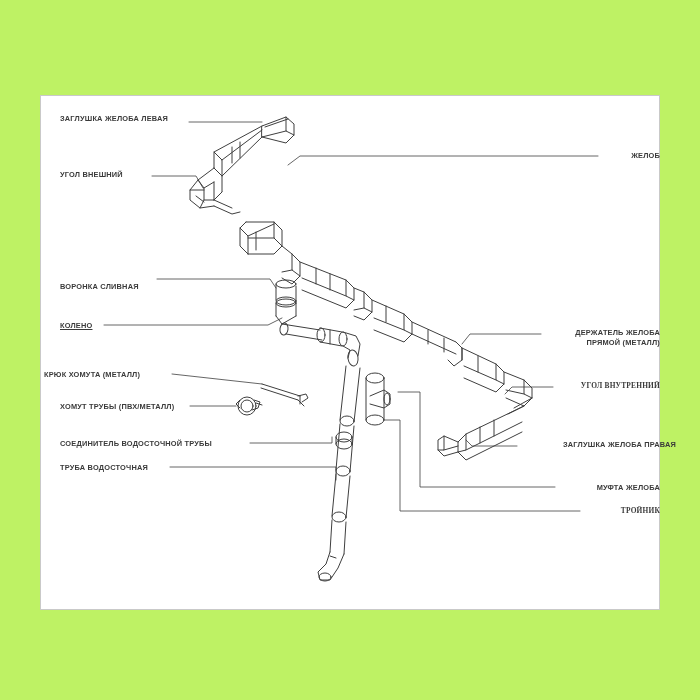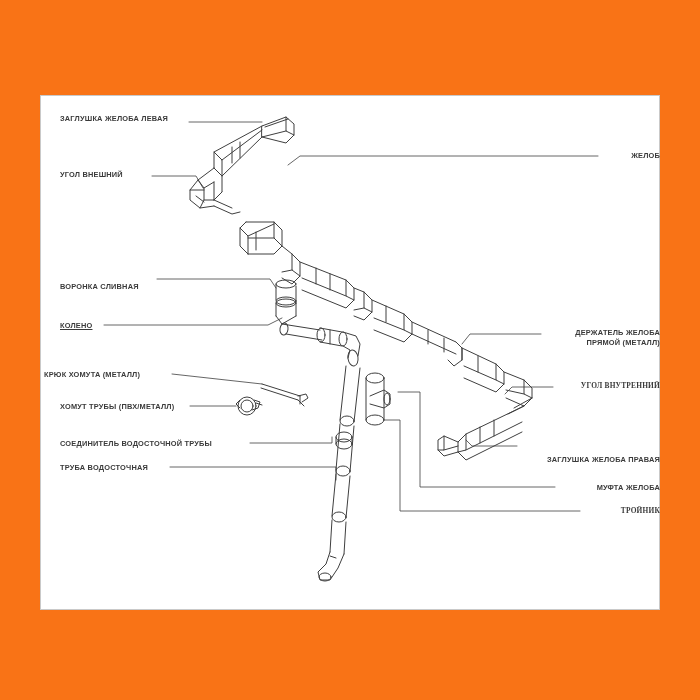--- a/index.html
+++ b/index.html
@@ -10,21 +10,21 @@
   body {
     width: 700px;
     height: 700px;
     font-family: "Liberation Sans", sans-serif;
     overflow: hidden;
   }
   #stage {
     position: relative;
     width: 700px;
     height: 700px;
-    background: #f97316;
+    background: #bef264;
   }
   #diagram-frame {
     position: absolute;
     left: 40px;
     top: 95px;
     width: 620px;
     height: 515px;
     border: 1px solid #c9c9c9;
     box-sizing: border-box;
     background: #ffffff;
@@ -285,19 +285,19 @@
 
   <div class="lbl" style="left:60px; top:463px;">ТРУБА ВОДОСТОЧНАЯ</div>
 
   <div class="lbl right" style="right:40px; top:151px;">ЖЕЛОБ</div>
 
   <div class="lbl right" style="right:40px; top:328px;">ДЕРЖАТЕЛЬ ЖЕЛОБА
 ПРЯМОЙ (металл)</div>
 
   <div class="lbl right" style="right:40px; top:381px;font-family:Liberation Serif, serif;">УГОЛ ВНУТРЕННИЙ</div>
 
-  <div class="lbl right" style="right:40px; top:440px;margin-top:15px;">ЗАГЛУШКА ЖЕЛОБА ПРАВАЯ</div>
+  <div class="lbl right" style="right:24px; top:440px;">ЗАГЛУШКА ЖЕЛОБА ПРАВАЯ</div>
 
   <div class="lbl right" style="right:40px; top:483px;">МУФТА ЖЕЛОБА</div>
 
   <div class="lbl right" style="right:40px; top:506px;font-family:Liberation Serif, serif;">ТРОЙНИК</div>
 
 </div>
 
 </body></html>

